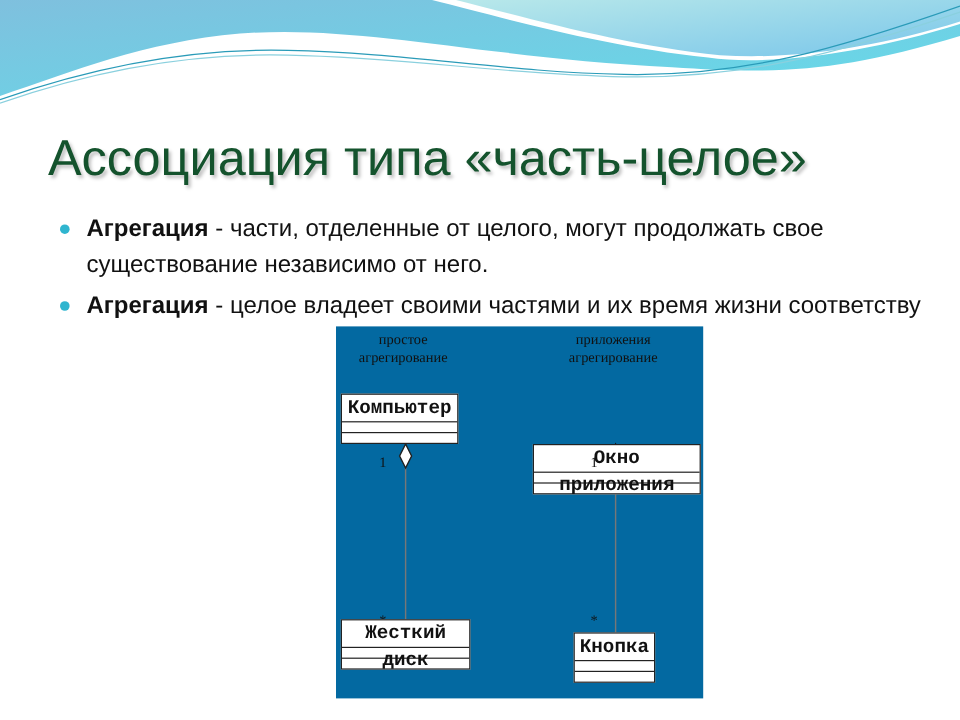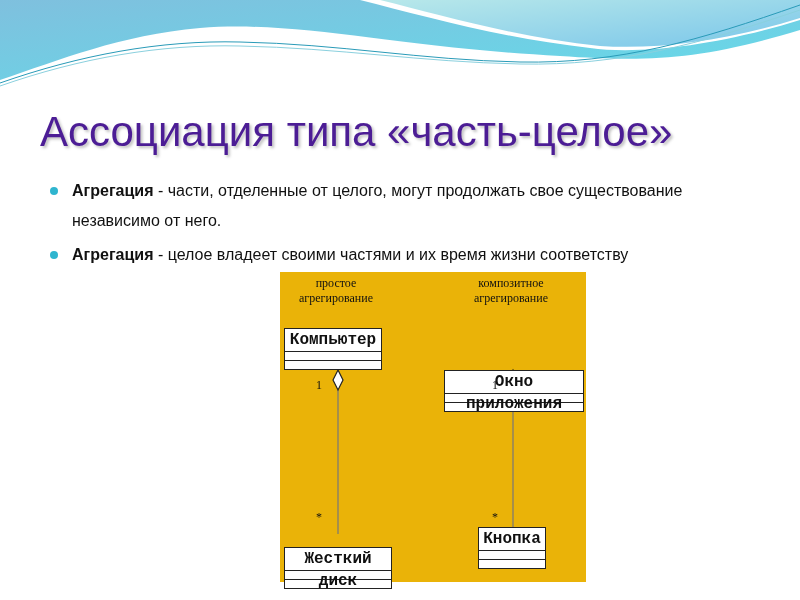--- a/index.html
+++ b/index.html
@@ -1,23 +1,23 @@
 <!DOCTYPE html>
 <html><head>
   <meta charset="utf-8">
   <style>
     html, body { margin:0; padding:0; }
     body { width:800px; height:600px; position:relative; overflow:hidden; background:#ffffff; font-family:"Liberation Sans", sans-serif; }
     .bg { position:absolute; left:0; top:0; width:800px; height:110px; }
-    .title { position:absolute; left:40px; top:108px; font-size:42px; color:#4c1d95; letter-spacing:0; text-shadow:2px 2px 3px rgba(0,0,0,0.25); white-space:nowrap; margin:0; font-weight:normal; }
+    .title { position:absolute; left:40px; top:108px; font-size:42px; color:#14532d; letter-spacing:0; text-shadow:2px 2px 3px rgba(0,0,0,0.25); white-space:nowrap; margin:0; font-weight:normal; }
     .bullets { position:absolute; left:48px; top:176px; width:720px; margin:0; padding:0; list-style:none; }
-    .bullet { position:relative; padding-left:24px; font-size:16px; line-height:30px; color:#111; margin-bottom:4px; }
+    .bullet { position:relative; padding-left:24px; font-size:20px; line-height:30px; color:#111; margin-bottom:4px; }
     .bullet .dot { position:absolute; left:2px; top:11px; width:8px; height:8px; border-radius:50%; background:#2fb5cf; }
     .bullet b { font-weight:bold; }
-    .diagram { position:absolute; left:280px; top:272px; width:306px; height:310px; background:#eab308; font-family:"Liberation Serif", serif; color:#111; }
+    .diagram { position:absolute; left:280px; top:272px; width:306px; height:310px; background:#0369a1; font-family:"Liberation Serif", serif; color:#111; }
     .cap { position:absolute; font-size:12px; text-align:center; line-height:15px; }
     .cls { position:absolute; border:1.5px solid #222; background:#fff; }
     .cls .name { font-weight:bold; font-size:16px; text-align:center; height:22px; line-height:22px; border-bottom:1.5px solid #222;font-family:Liberation Mono, monospace; }
     .cls .sec { height:8px; border-bottom:1.5px solid #222; }
     .cls .sec:last-child { border-bottom:none; }
     .mult { position:absolute; font-size:12px; }
     svg.lines { position:absolute; left:0; top:0; }
   </style>
 </head>
 <body>
@@ -52,21 +52,21 @@
     <b>Агрегация</b><span> - целое владеет своими частями и их время жизни соответству</span>
   </li>
 </ul>
 
 <div class="diagram">
   <div class="cap" style="left:0;top:4px;width:112px;">
     <div>простое</div>
     <div>агрегирование</div>
   </div>
   <div class="cap" style="left:166px;top:4px;width:130px;">
-    <div>композитное</div>
+    <div>приложения</div>
     <div>агрегирование</div>
   </div>
 
   <svg class="lines" width="306" height="310">
     <line x1="58" y1="118" x2="58" y2="262" stroke="#777" stroke-width="1.2"></line>
     <polygon points="58,98 63,108 58,118 53,108" fill="#fff" stroke="#222" stroke-width="1.2"></polygon>
     <line x1="233" y1="118" x2="233" y2="262" stroke="#777" stroke-width="1.2"></line>
     <polygon points="233,98 238,108 233,118 228,108" fill="#111" stroke="#111" stroke-width="1.2"></polygon>
   </svg>
 
@@ -79,21 +79,21 @@
     <div class="name">Окно приложения</div>
     <div class="sec"></div>
     <div class="sec"></div>
   </div>
 
   <div class="mult" style="left:36px;top:106px;">1</div>
   <div class="mult" style="left:212px;top:106px;">1</div>
   <div class="mult" style="left:36px;top:238px;">*</div>
   <div class="mult" style="left:212px;top:238px;">*</div>
 
-  <div class="cls" style="left:4px;top:275px;width:106px;">
+  <div class="cls" style="left:4px;top:244px;width:106px;">
     <div class="name">Жесткий диск</div>
     <div class="sec"></div>
     <div class="sec"></div>
   </div>
   <div class="cls" style="left:198px;top:255px;width:66px;">
     <div class="name">Кнопка</div>
     <div class="sec"></div>
     <div class="sec"></div>
   </div>
 </div>

